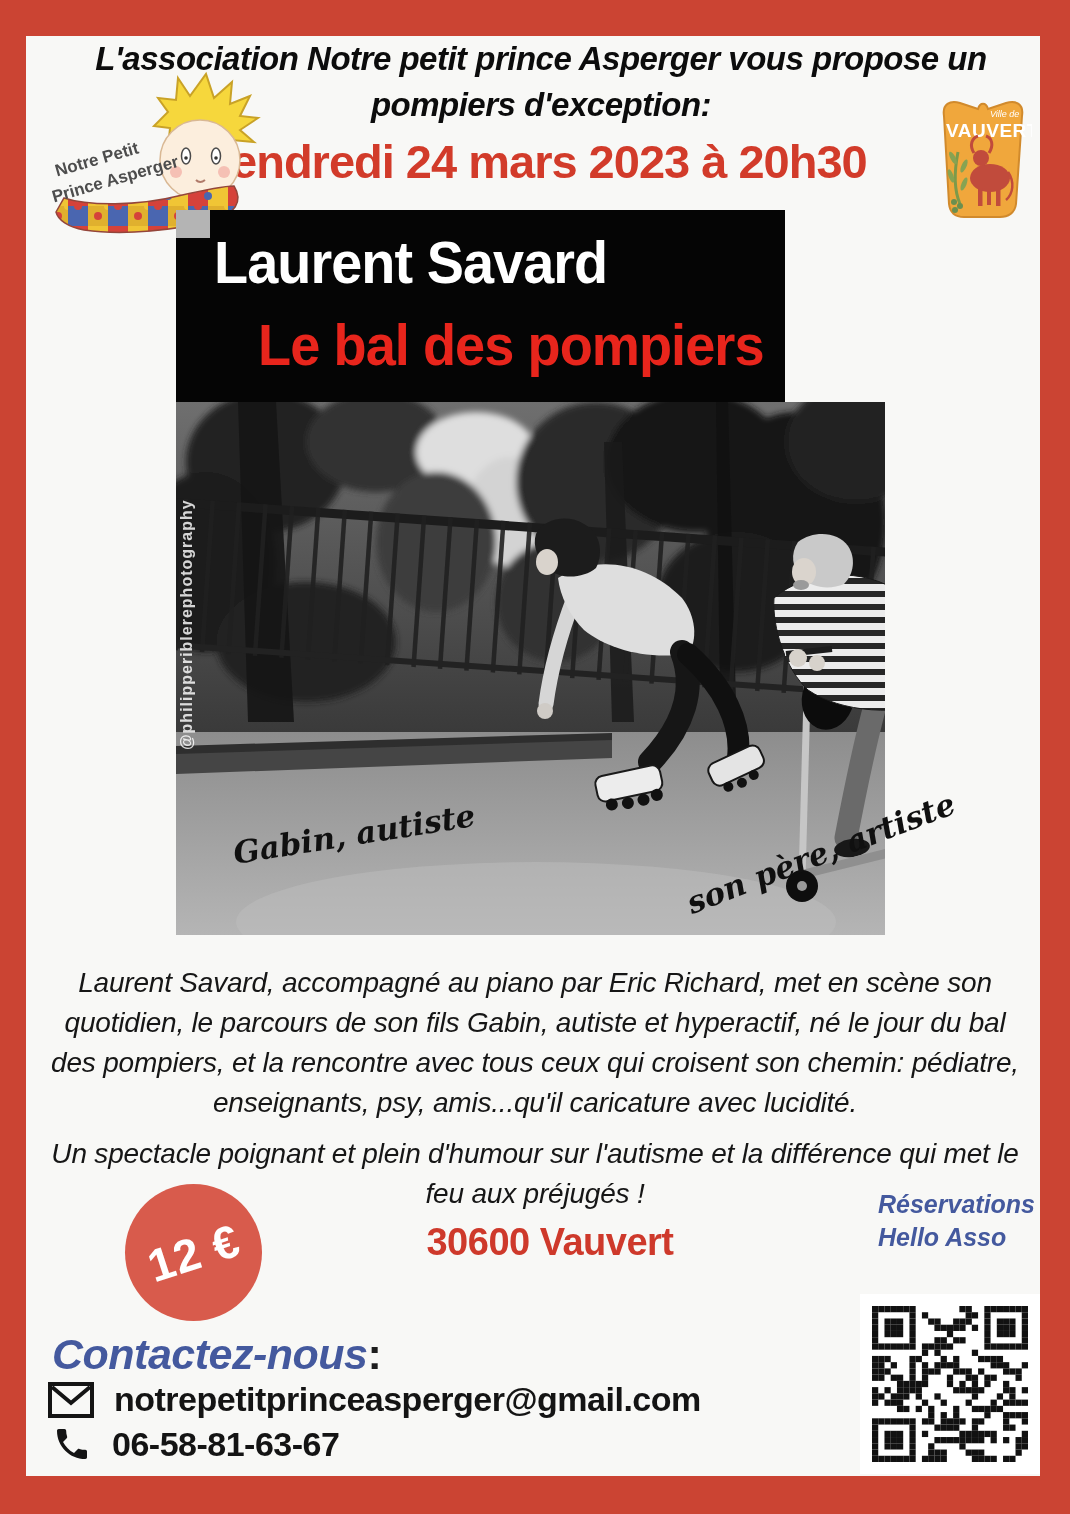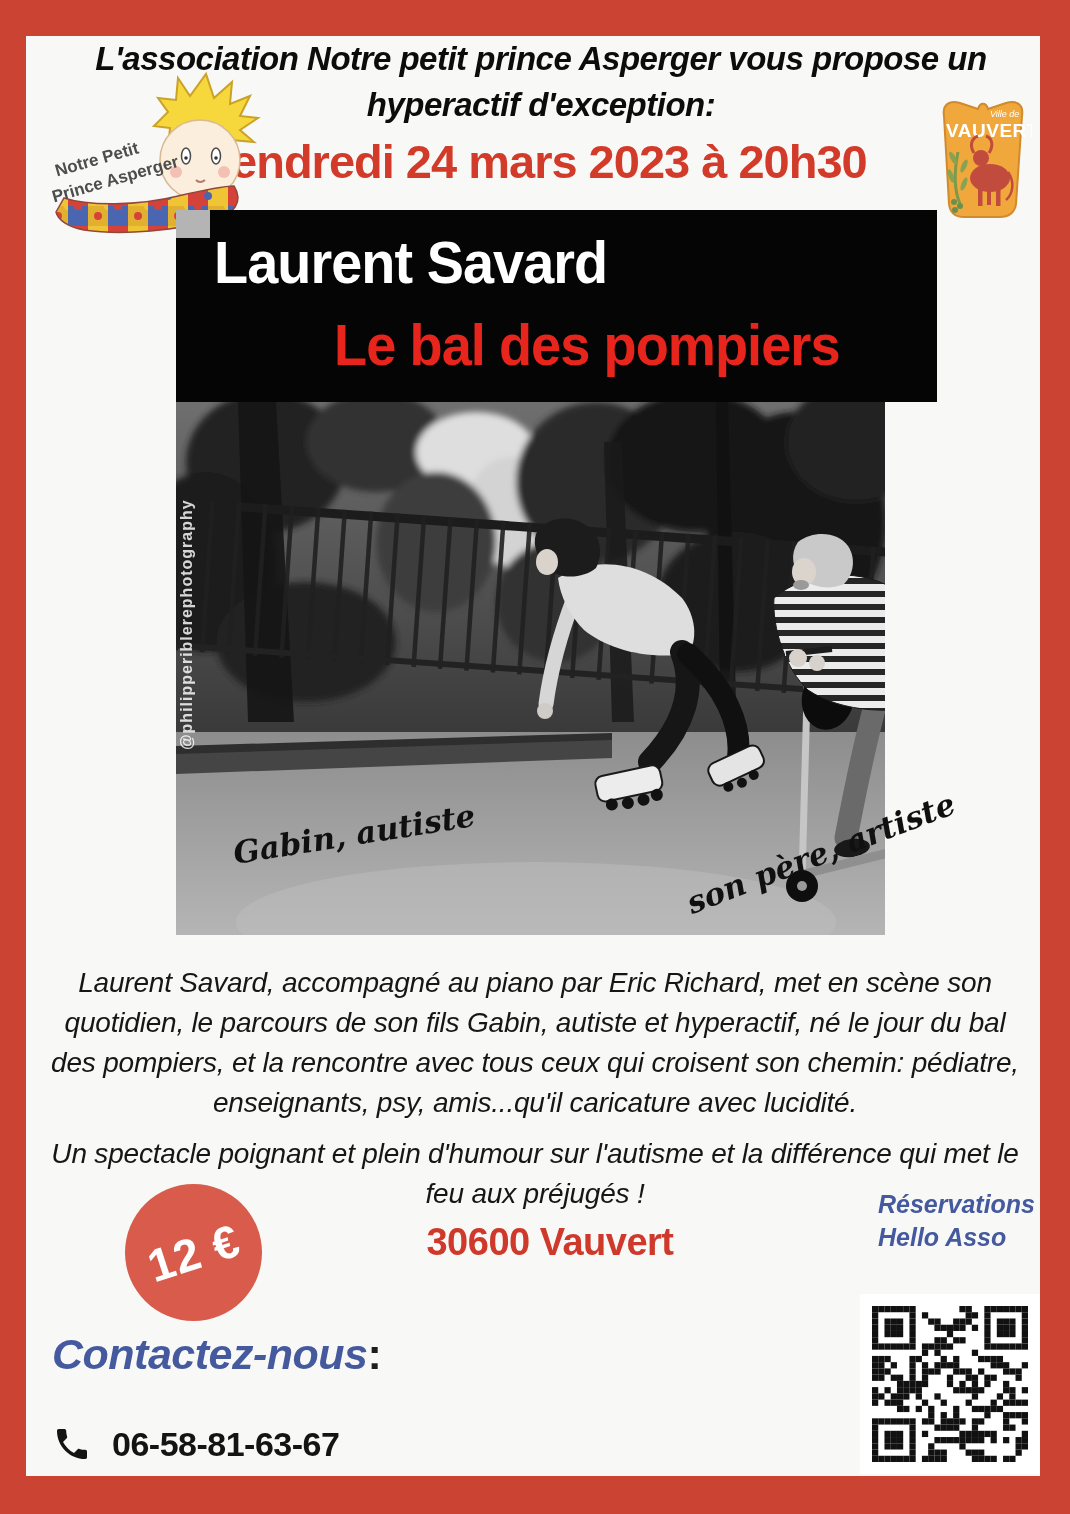--- a/index.html
+++ b/index.html
@@ -8,21 +8,21 @@
     background:#cb4433; overflow:hidden;
     font-family:"Liberation Sans", sans-serif;
   }
   .inner{position:absolute; left:26px; top:36px; width:1014px; height:1440px; background:#f8f8f6;}
   .abs{position:absolute;}
   
   .header-line{left:12px; right:0; text-align:center; font-weight:bold; font-style:italic; color:#0c0c0c; font-size:33px; letter-spacing:-0.5px;}
   .date-line{left:0; right:0; top:134px; text-align:center; font-weight:800; color:#d23b2a; font-size:47px; letter-spacing:-1px;}
   
   .show-block{left:176px; top:210px; width:709px; height:725px;}
-  .black-band{position:absolute; left:0; top:0; width:761px; height:192px; background:#050505;}
+  .black-band{position:absolute; left:0; top:0; width:609px; height:192px; background:#050505;}
   .gray-square{position:absolute; left:0; top:0; width:34px; height:28px; background:#b4b4b4;}
   .artist-name{position:absolute; left:38px; top:18px; color:#ffffff; font-size:60px; font-weight:800; letter-spacing:-1px; transform:scaleX(.93); transform-origin:left top; white-space:nowrap;}
   .show-title{position:absolute; left:0; right:0; top:102px; text-align:center; padding-left:64px; color:#e8251c; font-size:57px; font-weight:800; letter-spacing:-1px; transform:scaleX(.95); transform-origin:center top; white-space:nowrap;}
   .photo-wrap{position:absolute; left:0; top:192px; width:709px; height:533px; overflow:hidden; background:#9d9d9d;}
   .watermark{position:absolute; left:2px; top:76px; height:272px; writing-mode:vertical-rl; transform:rotate(180deg); color:rgba(255,255,255,.82); font-size:16px; font-weight:bold; letter-spacing:1px; white-space:nowrap;}
   .caption{position:absolute; font-family:"DejaVu Serif", serif; font-style:italic; font-weight:600; color:#101010; font-size:31px; white-space:nowrap;}
   .caption-left{left:56px; top:606px; transform:rotate(-9deg);}
   .caption-right{left:512px; top:676px; transform:rotate(-21deg); transform-origin:left center;}
   
   .description{left:35px; top:952px; width:1000px; text-align:center; font-style:italic; color:#161616; font-size:28px; line-height:1.43; letter-spacing:-0.2px;}
@@ -45,21 +45,21 @@
   .logo-prince{left:28px; top:66px; width:255px; height:172px;}
   .logo-vauvert{left:934px; top:92px; width:98px; height:128px;}
 </style>
 </head>
 <body>
 
 <div class="poster">
   <div class="inner"></div>
 
   <div class="abs header-line" style="top:40px;">L'association Notre petit prince Asperger vous propose un</div>
-  <div class="abs header-line" style="top:86px;">hyperactif d'exception:</div>
+  <div class="abs header-line" style="top:86px;">pompiers d'exception:</div>
   <div class="abs date-line">Vendredi 24 mars 2023 à 20h30</div>
 
   <svg class="abs logo-prince" viewBox="0 0 255 172">
     <defs>
       <pattern id="puzzle" width="40" height="40" patternUnits="userSpaceOnUse">
         <rect width="20" height="20" fill="#d5423a"></rect>
           <rect x="20" width="20" height="20" fill="#f0c535"></rect>
         <rect y="20" width="20" height="20" fill="#4a66b0"></rect>
           <rect x="20" y="20" width="20" height="20" fill="#e0b02e"></rect>
         <circle cx="20" cy="10" r="4" fill="#4a66b0"></circle>
@@ -553,19 +553,26 @@
           <rect x="118.56" y="149.76" width="6.24" height="6.24"></rect>
           <rect x="131.04" y="149.76" width="6.24" height="6.24"></rect>
           <rect x="137.28" y="149.76" width="6.24" height="6.24"></rect>
         </g>
       </svg>
   </div>
 
   <div class="abs contact-heading">
     <span>Contactez-nous</span><span class="colon">:</span>
   </div>
+  <div class="abs contact-row row-email">
+    <svg width="46" height="36" viewBox="0 0 46 36">
+      <rect x="2" y="2" width="42" height="32" fill="none" stroke="#141414" stroke-width="4"></rect>
+      <path d="M4,5 L23,21 L42,5" fill="none" stroke="#141414" stroke-width="4"></path>
+    </svg>
+    <span>notrepetitprinceasperger@gmail.com</span>
+  </div>
   <div class="abs contact-row row-phone">
     <svg width="40" height="40" viewBox="0 0 24 24">
       <path fill="#141414" d="M6.62 10.79c1.44 2.83 3.76 5.14 6.59 6.59l2.2-2.2c.27-.27.67-.36 1.02-.24 1.12.37 2.33.57 3.57.57.55 0 1 .45 1 1V20c0 .55-.45 1-1 1-9.39 0-17-7.61-17-17 0-.55.45-1 1-1h3.5c.55 0 1 .45 1 1 0 1.25.2 2.45.57 3.57.11.35.03.74-.25 1.02l-2.2 2.2z"></path>
     </svg>
     <span>06-58-81-63-67</span>
   </div>
 </div>
 
 </body></html>

